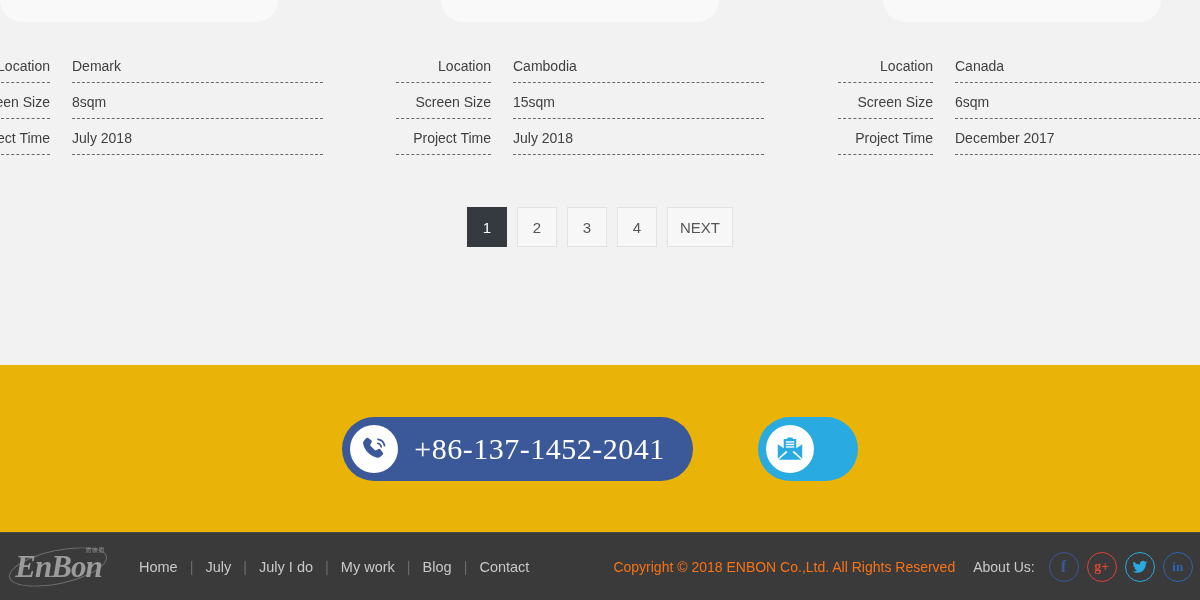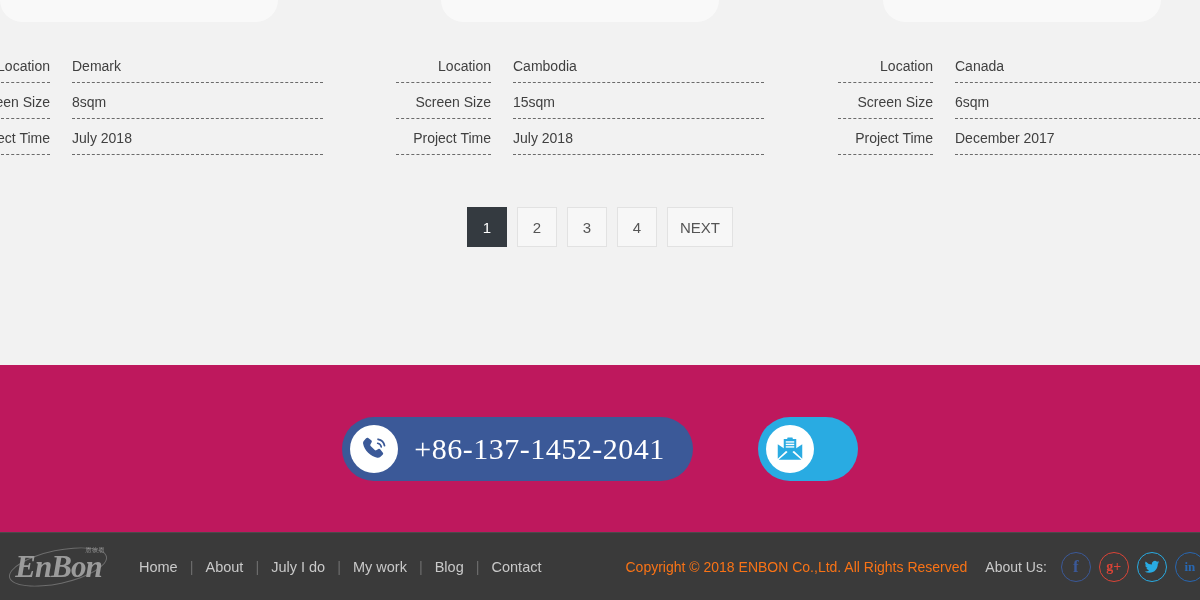--- a/index.html
+++ b/index.html
@@ -79,21 +79,21 @@
     background: #343a40;
     border-color: #343a40;
     color: #ffffff;
   }
 
   
   .contact-band {
     position: absolute;
     top: 365px; left: 0;
     width: 1200px; height: 167px;
-    background: #be185d;
+    background: #eab308;
     display: flex; align-items: center; justify-content: center;
     gap: 65px;
   }
   .pill {
     display: flex; align-items: center;
     height: 64px;
     border-radius: 32px;
     padding: 0 28px 0 8px;
     color: #ffffff;
     font-family: "Liberation Serif", serif;
@@ -313,21 +313,21 @@
 
     <div class="logo">
       <span class="logo-swoosh"></span>
       <span class="logo-text">EnBon</span>
       <span class="logo-cn">恩彼恩</span>
     </div>
 
     <nav class="foot-nav">
       <a href="#">Home</a>
       <span class="foot-sep">|</span>
-      <a href="#">About</a>
+      <a href="#">July</a>
       <span class="foot-sep">|</span>
       <a href="#">July I do</a>
       <span class="foot-sep">|</span>
       <a href="#">My work</a>
       <span class="foot-sep">|</span>
       <a href="#">Blog</a>
       <span class="foot-sep">|</span>
       <a href="#">Contact</a>
     </nav>
 

